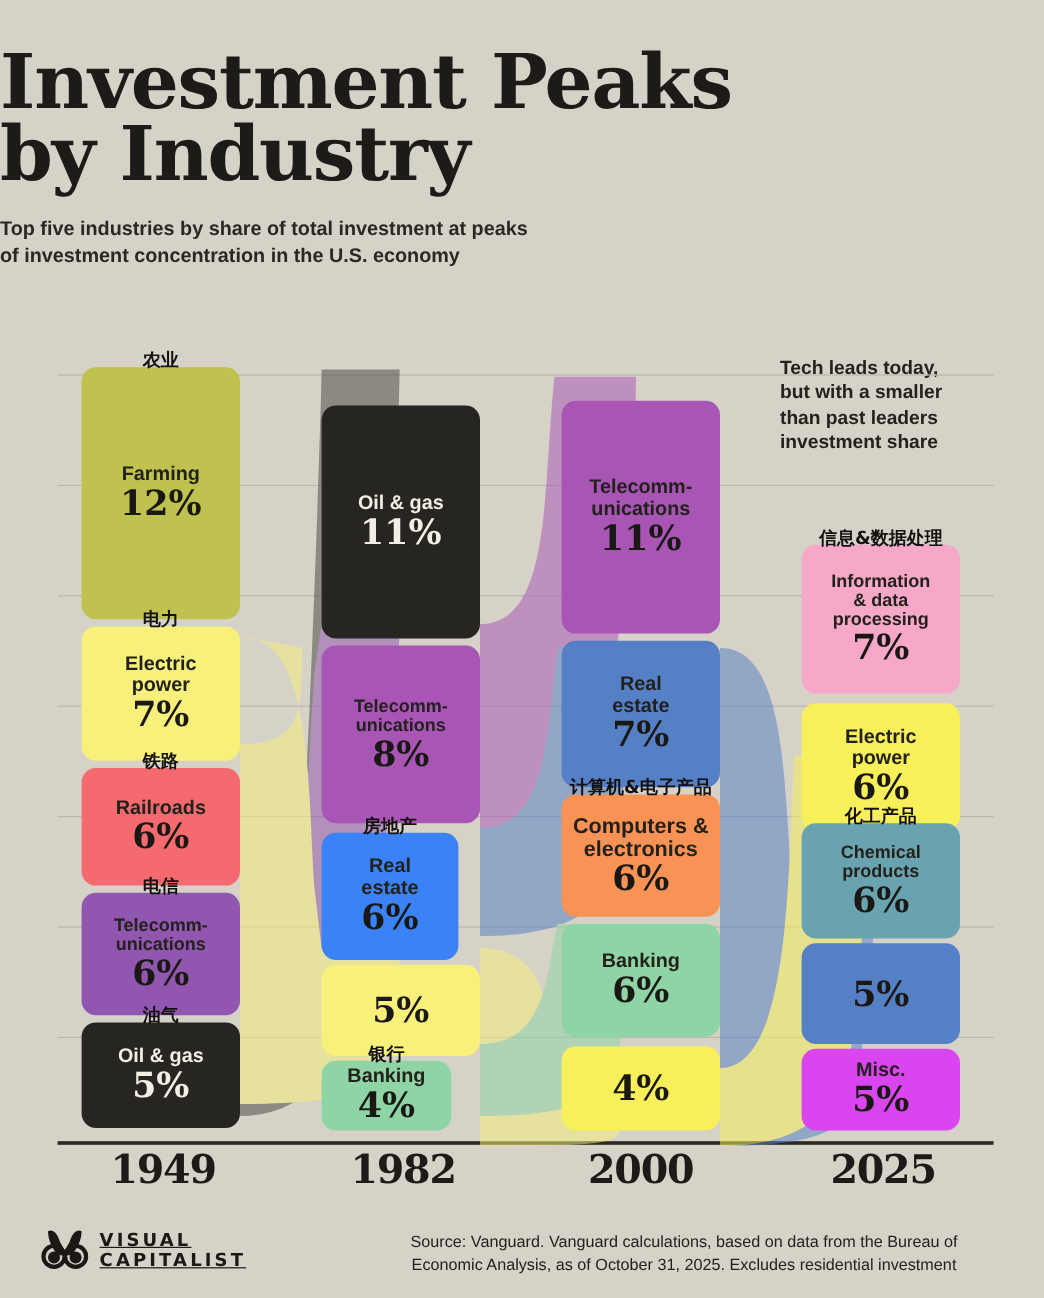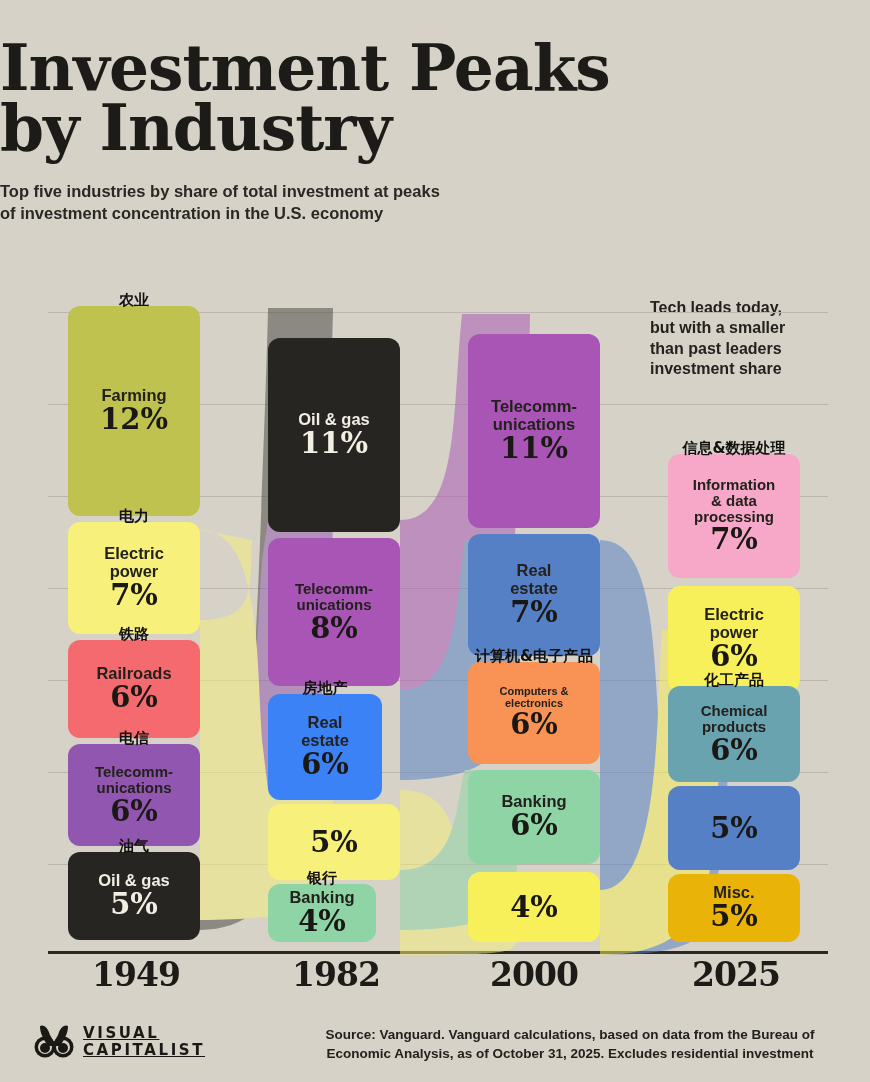--- a/index.html
+++ b/index.html
@@ -128,21 +128,21 @@
     font-size:15px;
     line-height:1.12;
     letter-spacing:2.6px;
     color:#1b1916;
     text-decoration:underline;
   }
   .logo-text span{display:block;}
   .source{
     position:absolute;left:285px;top:14px;width:570px;
     font-size:13.5px;line-height:1.38;
-    color:#23211d;font-weight:700;text-align:center;
+    color:#23211d;font-weight:400;text-align:center;
   }
   .source span{display:block;}
 </style>
 </head>
 <body>
 
 <div class="page">
 
   <div class="header">
     <div class="title">
@@ -267,21 +267,21 @@
       </div>
 
       <div class="node" style="left:468px;top:244px;width:132px;height:122px;background:#5580c6;">
         <span class="en" style="white-space:pre-line;">Real
 estate</span>
         <span class="pct">7%</span>
       </div>
 
       <div class="node" style="left:468px;top:372px;width:132px;height:102px;background:#f89355;">
         <span class="cn">计算机&amp;电子产品</span>
-        <span class="en" style="white-space:pre-line;font-size:11px;">Computers &amp;
+        <span class="en" style="white-space:pre-line;font-size:18px;">Computers &amp;
 electronics</span>
         <span class="pct">6%</span>
       </div>
 
       <div class="node" style="left:468px;top:480px;width:132px;height:94px;background:#8ed4a4;">
         <span class="en">Banking</span>
         <span class="pct">6%</span>
       </div>
 
       <div class="node" style="left:468px;top:582px;width:132px;height:70px;background:#f7f05a;">
@@ -306,21 +306,21 @@
         <span class="cn">化工产品</span>
         <span class="en" style="white-space:pre-line;font-size:15px;">Chemical
 products</span>
         <span class="pct">6%</span>
       </div>
 
       <div class="node" style="left:668px;top:496px;width:132px;height:84px;background:#5580c6;">
         <span class="pct">5%</span>
       </div>
 
-      <div class="node" style="left:668px;top:584px;width:132px;height:68px;background:#eab308;">
+      <div class="node" style="left:668px;top:584px;width:132px;height:68px;background:#d946ef;">
         <span class="en">Misc.</span>
         <span class="pct">5%</span>
       </div>
 
     </div>
   </div>
 
   <div class="years">
     <div class="year" style="left:92px;">1949</div>
     <div class="year" style="left:292px;">1982</div>

